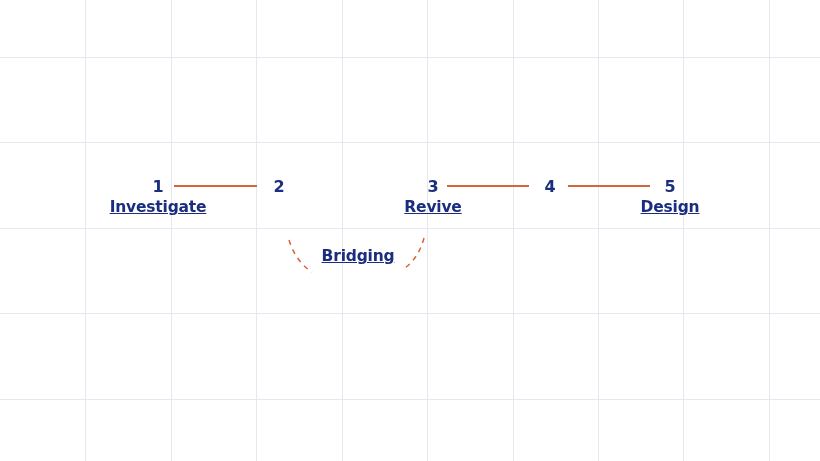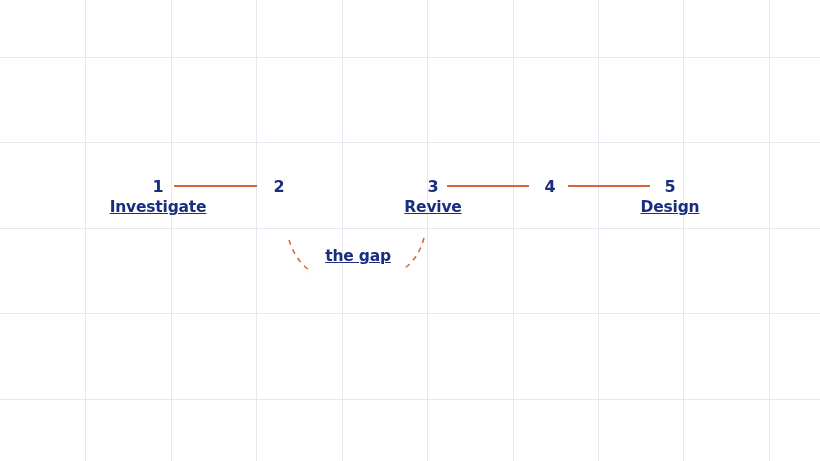--- a/index.html
+++ b/index.html
@@ -54,14 +54,14 @@
   <span class="lbl">Revive</span>
 </div>
 <div class="step" style="left:550px;top:176px">
   <span class="num">4</span>
 </div>
 <div class="step" style="left:670px;top:176px">
   <span class="num">5</span>
   <span class="lbl">Design</span>
 </div>
 <div class="step" style="left:358px;top:246px">
-  <span class="lbl">the gap</span>
+  <span class="lbl">Bridging</span>
 </div>
 
 </body></html>

